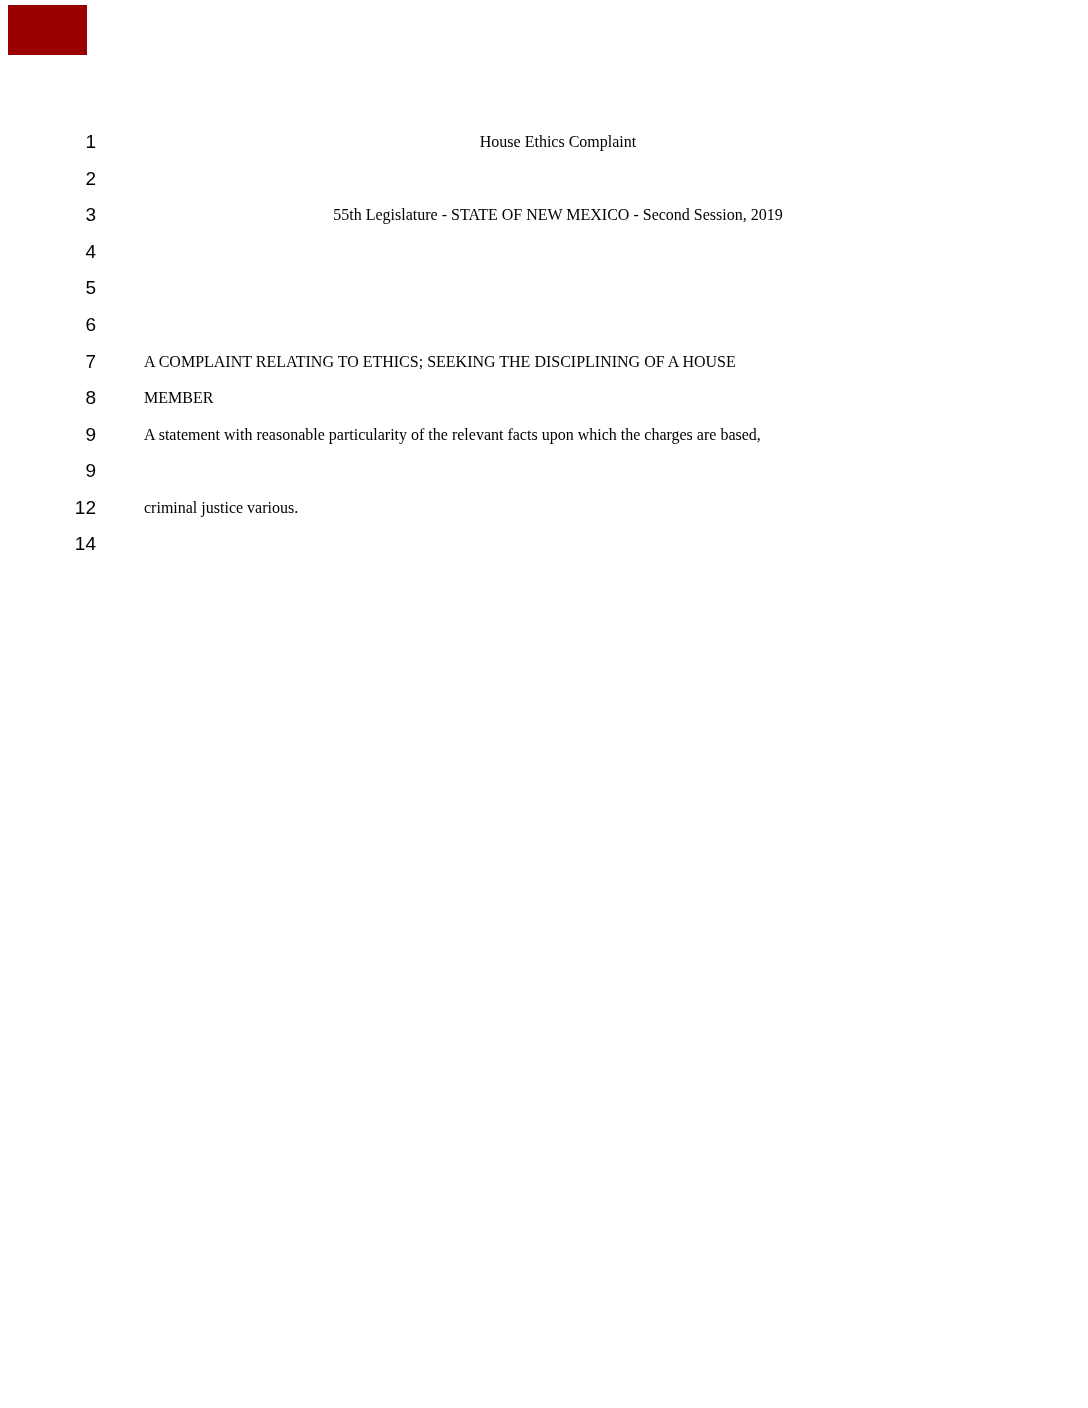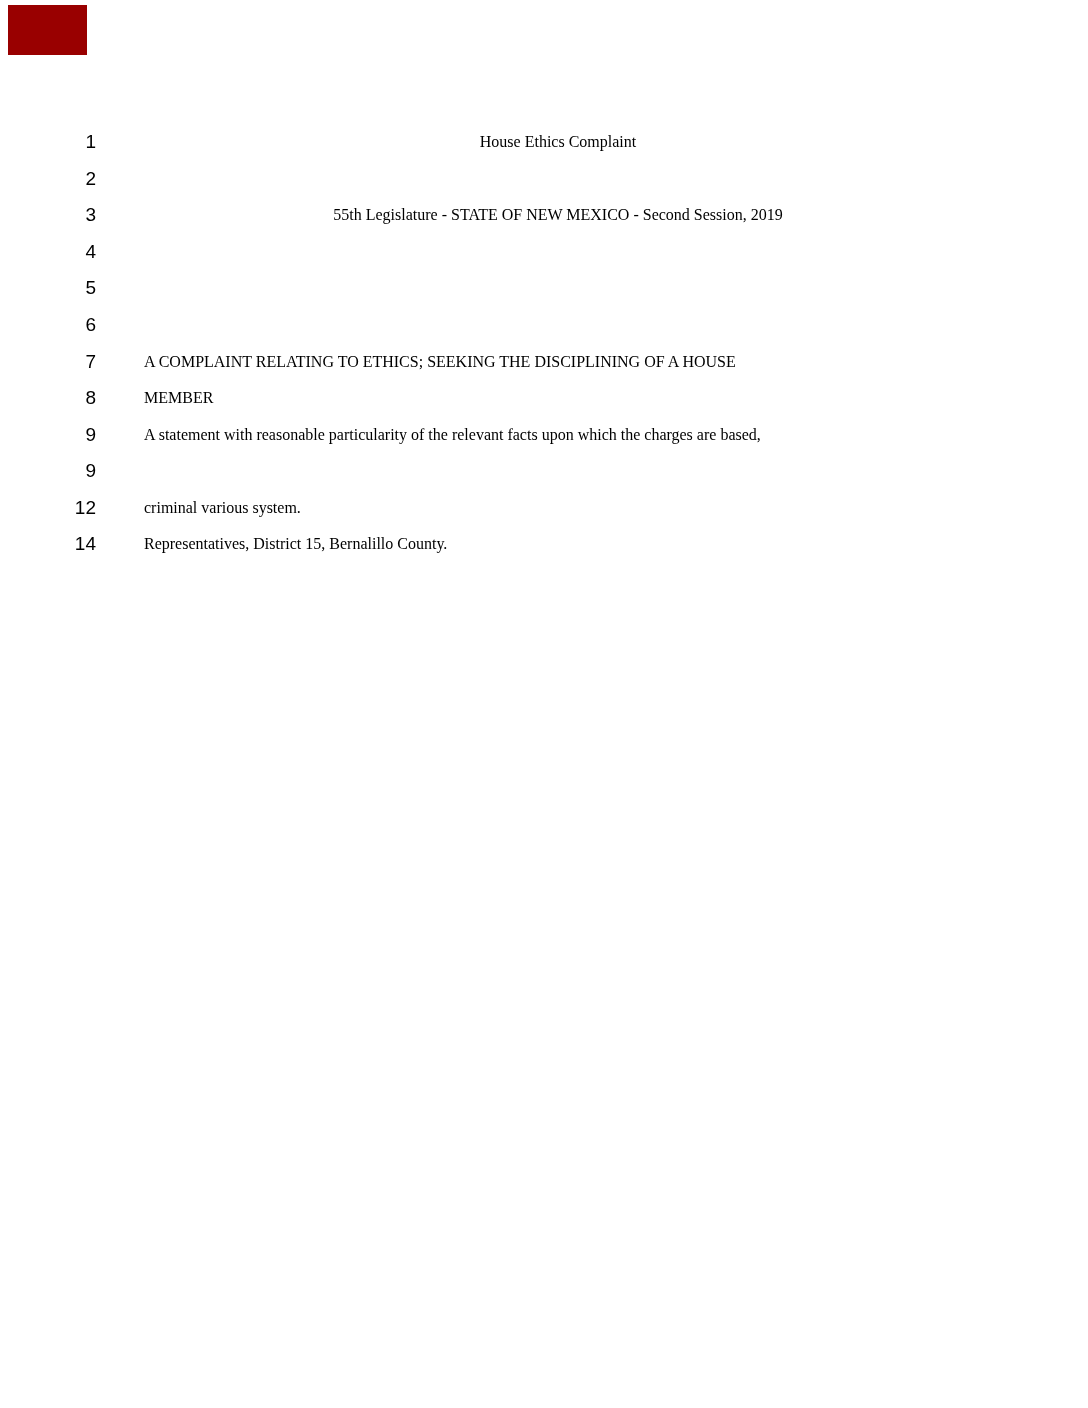--- a/index.html
+++ b/index.html
@@ -98,20 +98,19 @@
       </div>
       <div class="line">
         <span class="line-num">9</span>
         <span class="line-text">A statement with reasonable particularity of the relevant facts upon which the charges are based,</span>
       </div>
       <div class="line">
         <span class="line-num">9</span>
       </div>
       <div class="line">
         <span class="line-num">12</span>
-        <span class="line-text">criminal various system.</span>
+        <span class="line-text">criminal justice various.</span>
       </div>
       <div class="line">
         <span class="line-num">14</span>
-        <span class="line-text">Representatives, District 15, Bernalillo County.</span>
       </div>
     </div>
 </div>
 
 </body></html>

